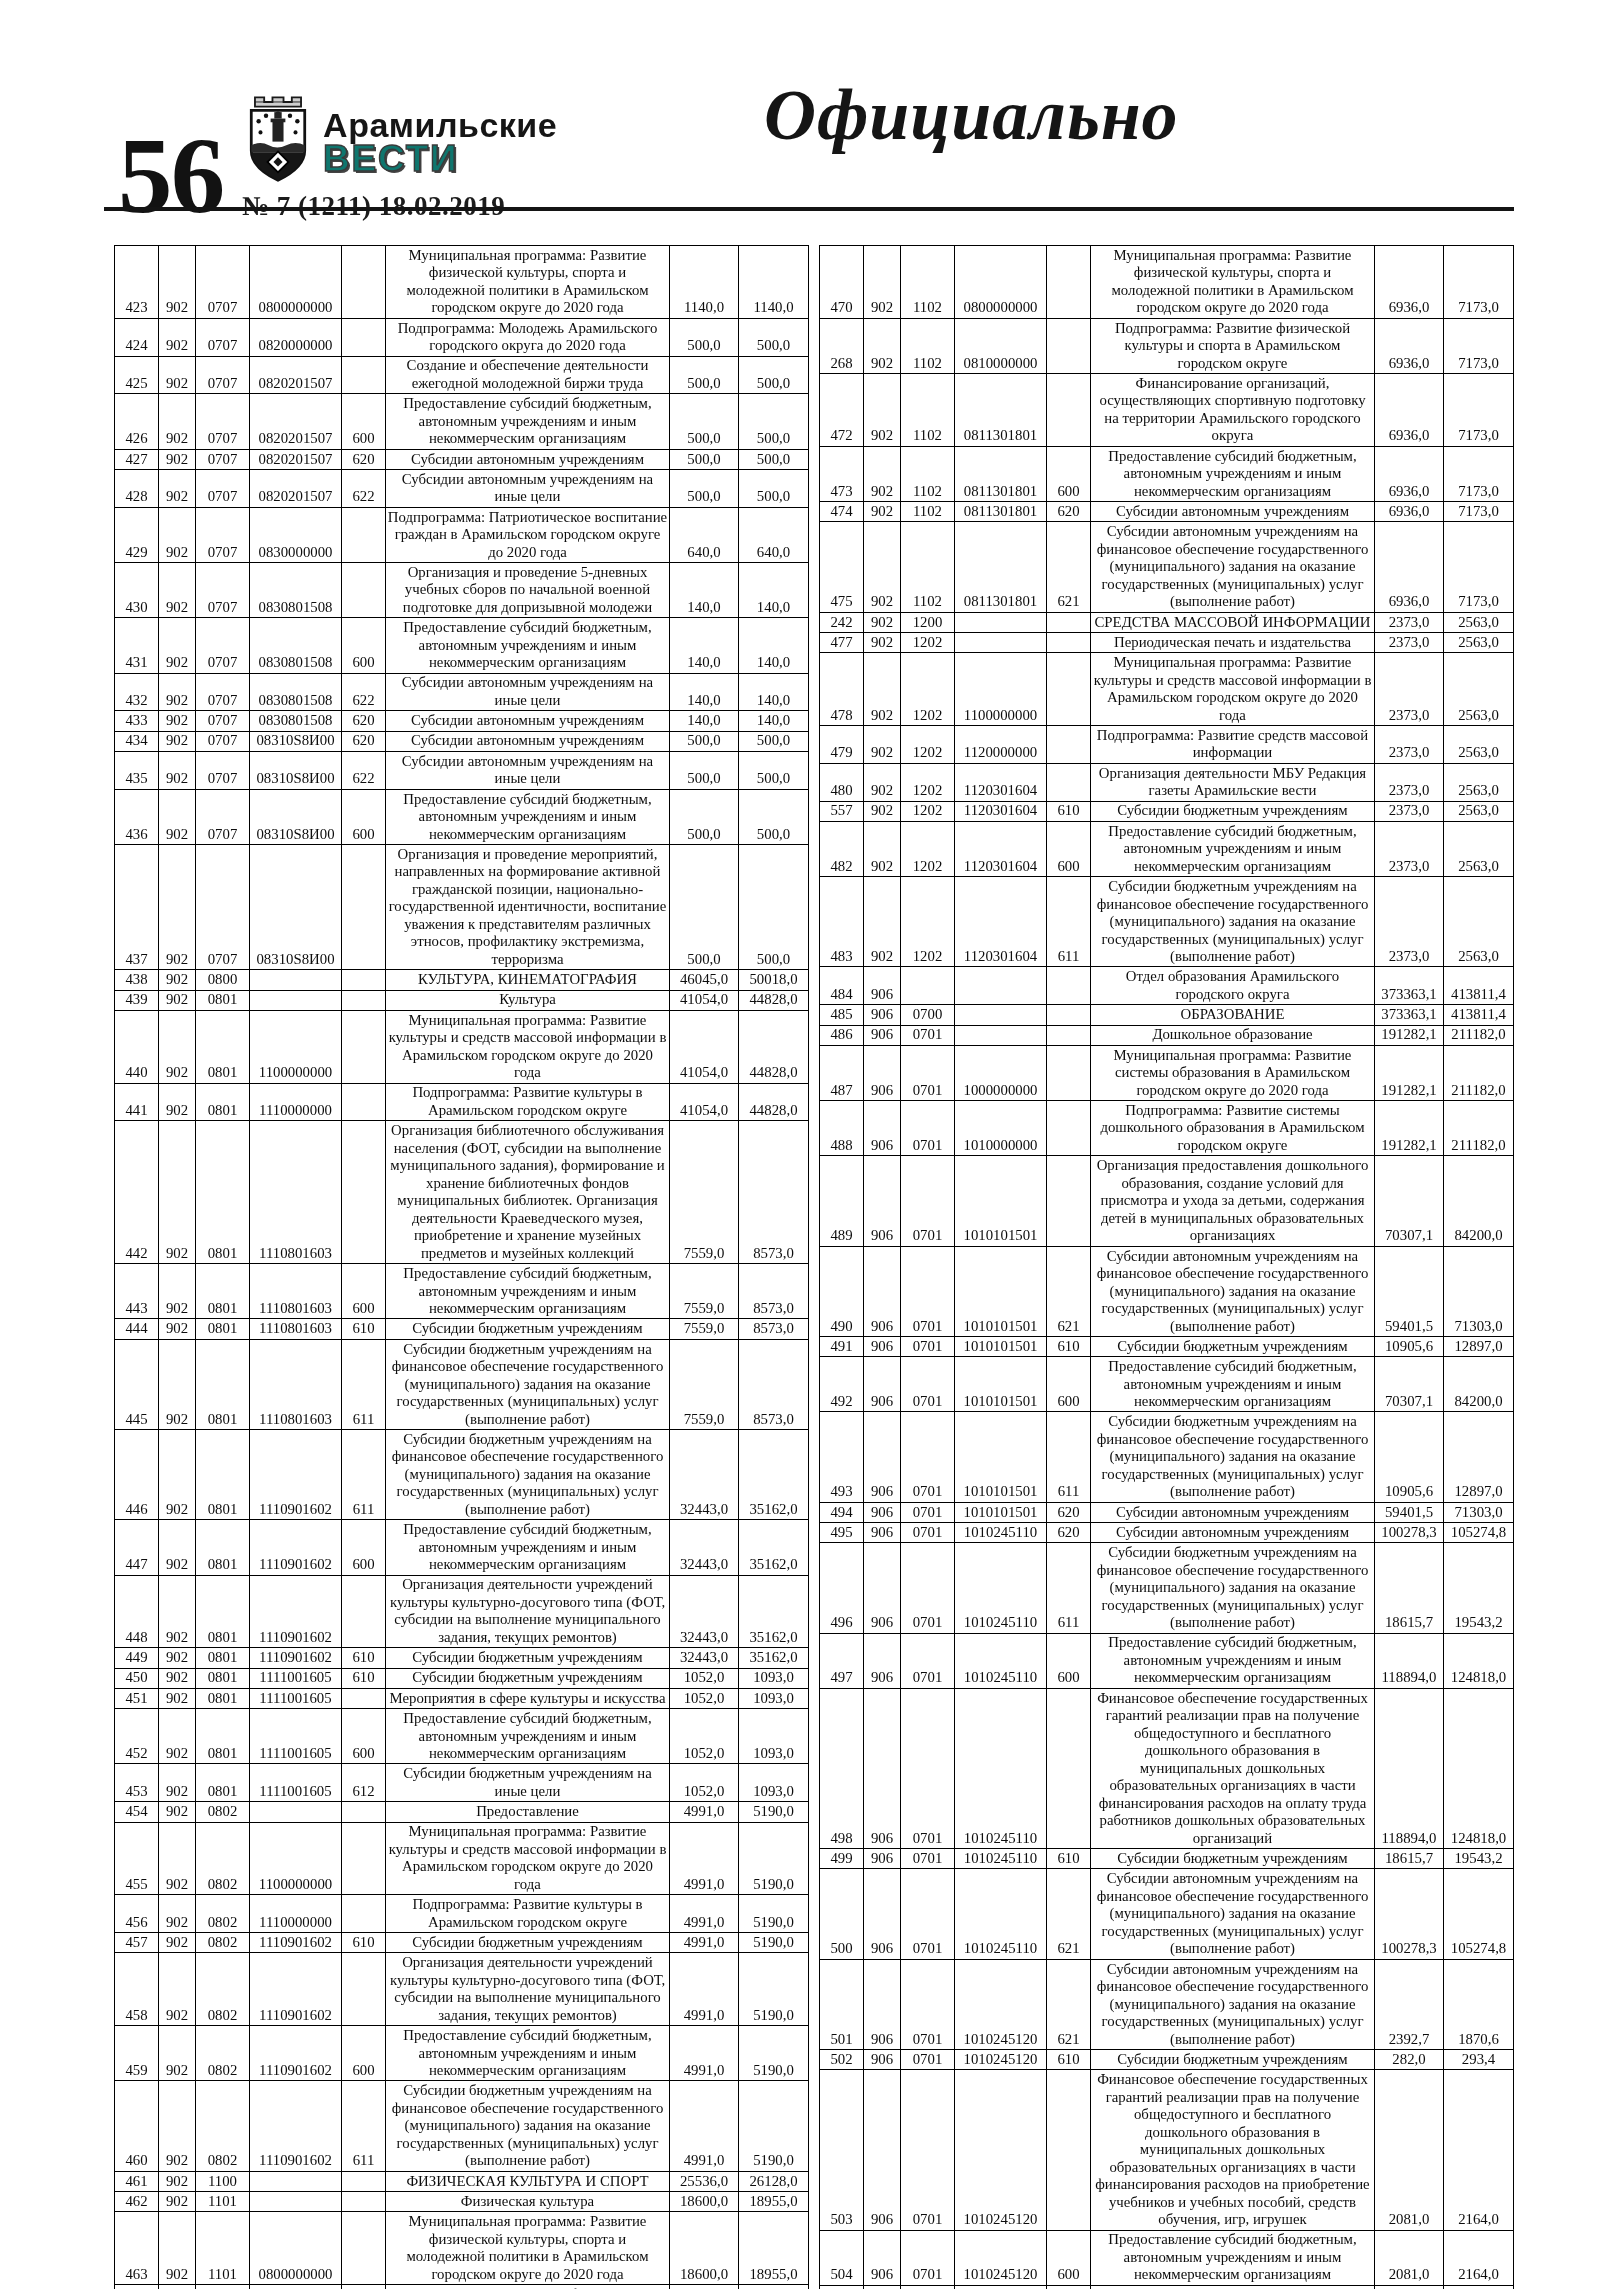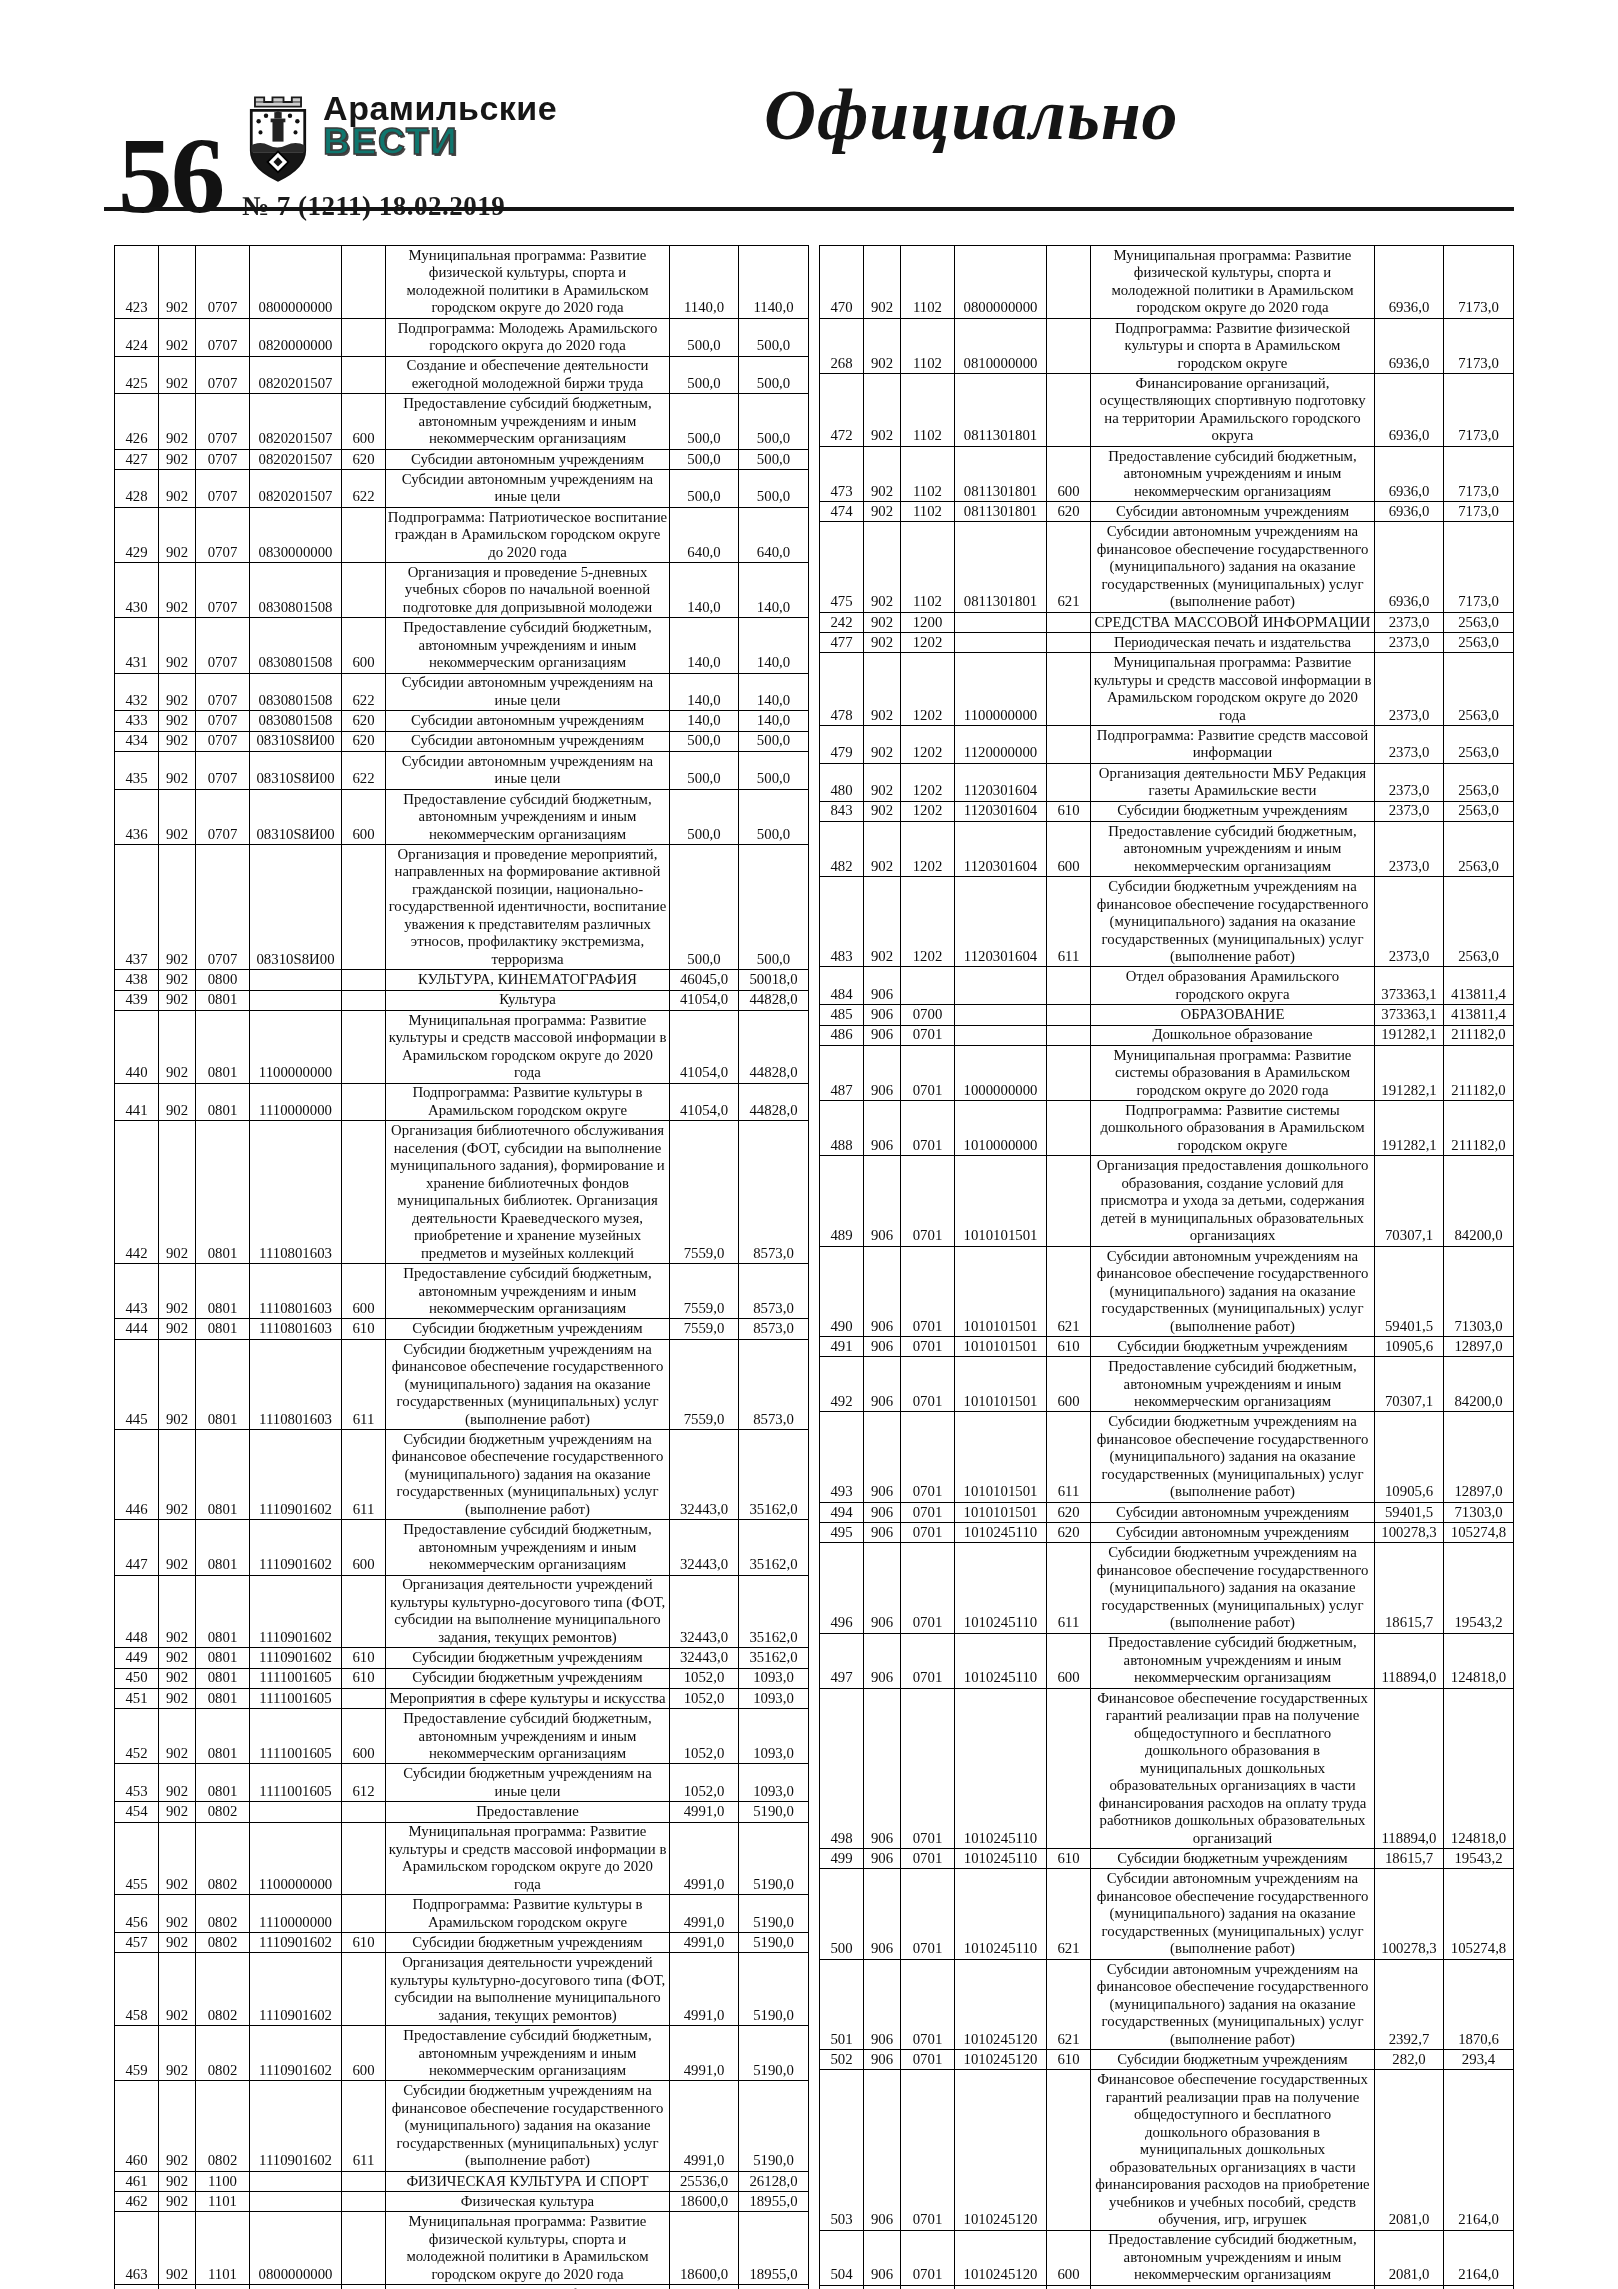--- a/index.html
+++ b/index.html
@@ -9,21 +9,21 @@
   }
   
   .masthead{position:absolute;left:118px;top:90px;display:flex;align-items:flex-end;}
   .page-num{
     font-family:"Liberation Serif", serif;font-weight:bold;
     font-size:109px;line-height:0.86;letter-spacing:-1.8px;color:#121212;
   }
   .logo-block{margin-left:18.5px;}
   .logo-row{display:flex;align-items:flex-start;}
   .emblem{width:72px;height:94px;}
-  .brand{margin-left:9.2px;margin-top:1px;font-family:"Liberation Sans", sans-serif;}
+  .brand{margin-left:9.2px;margin-top:18px;font-family:"Liberation Sans", sans-serif;}
   .brand-top{font-size:34px;font-weight:bold;line-height:1;color:#161616;letter-spacing:0.5px;}
   .brand-bottom{
     font-size:37px;font-weight:bold;line-height:0.92;letter-spacing:1.8px;
     color:#0f766e;-webkit-text-stroke:1.4px #3a3a3a;text-shadow:1.8px 1.8px 0 #444;
   }
   .issue{margin-top:7.4px;font-size:27px;font-weight:600;color:#1c1c1c;letter-spacing:0.5px;}
   .section-title{
     position:absolute;left:764px;top:78px;
     font-family:"Liberation Serif", serif;font-style:italic;font-weight:600;
     font-size:72px;line-height:1.05;color:#151515;letter-spacing:0.9px;
@@ -646,21 +646,21 @@
           <td class="c0">480</td>
           <td class="c1">902</td>
           <td class="c2">1202</td>
           <td class="c3">1120301604</td>
           <td class="c4"></td>
           <td class="c5">Организация деятельности МБУ Редакция газеты Арамильские вести</td>
           <td class="c6">2373,0</td>
           <td class="c7">2563,0</td>
         </tr>
         <tr>
-          <td class="c0">843</td>
+          <td class="c0">557</td>
           <td class="c1">902</td>
           <td class="c2">1202</td>
           <td class="c3">1120301604</td>
           <td class="c4">610</td>
           <td class="c5">Субсидии бюджетным учреждениям</td>
           <td class="c6">2373,0</td>
           <td class="c7">2563,0</td>
         </tr>
         <tr>
           <td class="c0">482</td>

